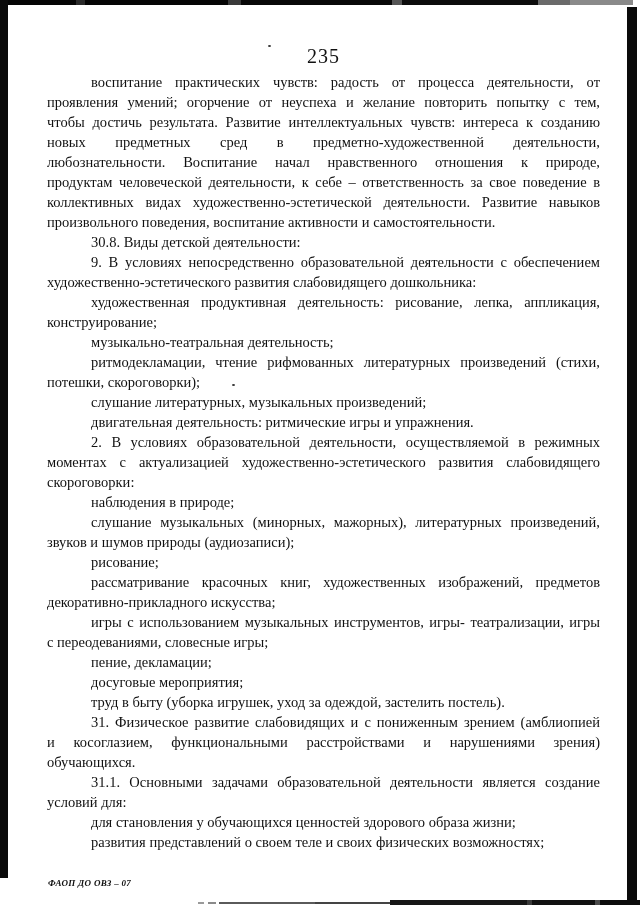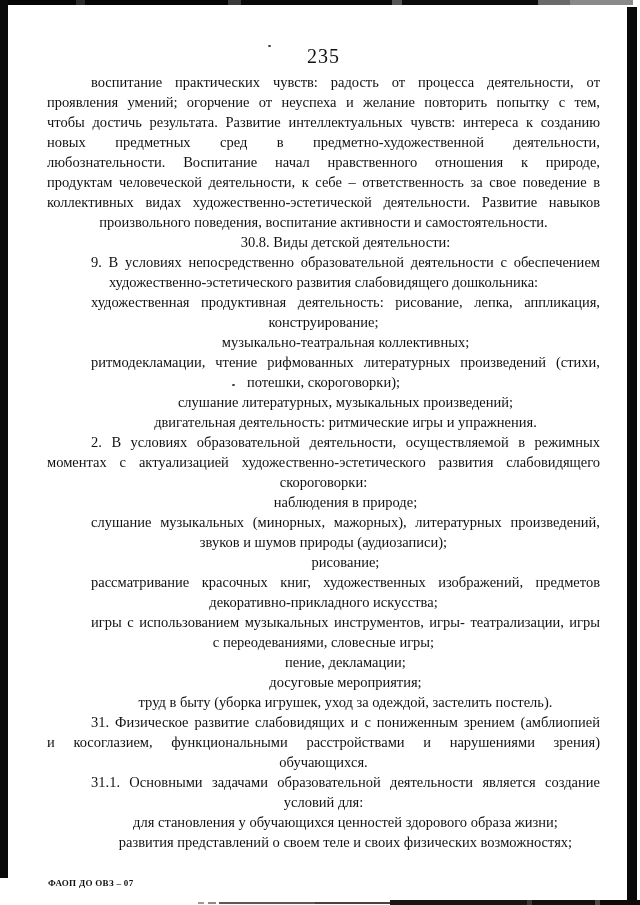--- a/index.html
+++ b/index.html
@@ -66,41 +66,42 @@
     letter-spacing: 1px;
   }
   .text-block {
     position: absolute; left: 47px; top: 72px;
     width: 553px;
   }
   .line {
     height: 20px;
     line-height: 20px;
     font-size: 14.5px;
-    text-align: center;
+    text-align: left;
     white-space: normal;
     overflow: visible;
   }
   .line.just {
     text-align: justify;
     text-align-last: justify;
   }
   .line.first {
     padding-left: 44px;
     font-family: Liberation Serif, serif;
   }
   .line.just.first {
     padding-left: 44px;
   }
   .page-footer {
     position: absolute; left: 48px; top: 878px;
     font-size: 9px;
     font-weight: 600;
     letter-spacing: 0.3px;
     color: #111;
+    font-style: italic;
   }
 </style>
 </head>
 <body>
 
 <div class="scan-top"></div>
 <div class="scan-left"></div>
 <div class="scan-left-tick"></div>
 <div class="scan-right"></div>
 <div class="scan-bottom-light"></div>
@@ -126,21 +127,21 @@
     </div>
     <div class="paragraph">
       <div class="line just first">9. В условиях непосредственно образовательной деятельности с обеспечением</div>
       <div class="line">художественно-эстетического развития слабовидящего дошкольника:</div>
     </div>
     <div class="paragraph">
       <div class="line just first">художественная продуктивная деятельность: рисование, лепка, аппликация,</div>
       <div class="line">конструирование;</div>
     </div>
     <div class="paragraph">
-      <div class="line first">музыкально-театральная коллективных;</div>
+      <div class="line first">музыкально-театральная деятельность;</div>
     </div>
     <div class="paragraph">
       <div class="line just first">ритмодекламации, чтение рифмованных литературных произведений (стихи,</div>
       <div class="line">потешки, скороговорки);</div>
     </div>
     <div class="paragraph">
       <div class="line first">слушание литературных, музыкальных произведений;</div>
     </div>
     <div class="paragraph">
       <div class="line first">двигательная деятельность: ритмические игры и упражнения.</div>

